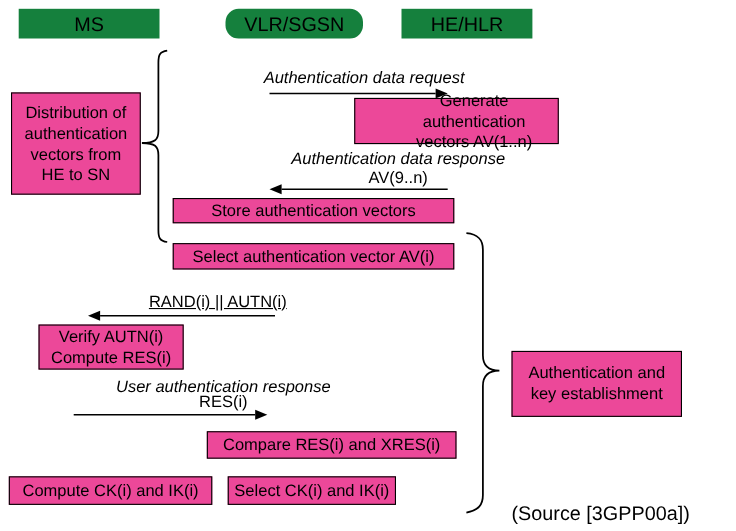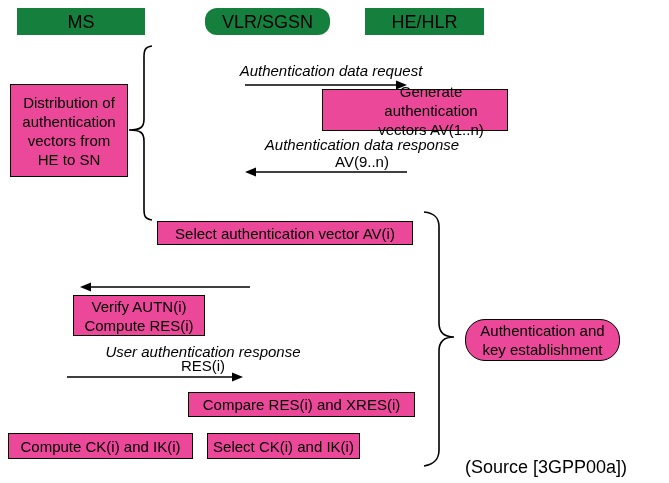--- a/index.html
+++ b/index.html
@@ -118,51 +118,55 @@
 authentication
 vectors from
 HE to SN</span>
   </div>
 
   <div class="pbox" style="left:322px; top:89px; width:186px; height:42px;padding-left:32px;">
     <span>Generate authentication
 vectors AV(1..n)</span>
   </div>
 
+  <div class="pbox" style="left:157px; top:180px; width:256px; height:23px;">
+    <span>Store authentication vectors</span>
+  </div>
 
   <div class="pbox" style="left:157px; top:221px; width:256px; height:24px;">
     <span>Select authentication vector AV(i)</span>
   </div>
 
-  <div class="pbox" style="left:35px; top:295px; width:132px; height:41px;margin-left:38px;">
+  <div class="pbox" style="left:35px; top:295px; width:132px; height:41px;">
     <span>Verify AUTN(i)
 Compute RES(i)</span>
   </div>
 
   <div class="pbox" style="left:188px; top:392px; width:227px; height:25px;">
     <span>Compare RES(i) and XRES(i)</span>
   </div>
 
   <div class="pbox" style="left:8px; top:433px; width:185px; height:26px;">
     <span>Compute CK(i) and IK(i)</span>
   </div>
 
   <div class="pbox" style="left:207px; top:433px; width:153px; height:26px;">
     <span>Select CK(i) and IK(i)</span>
   </div>
 
-  <div class="pbox" style="left:465px; top:319px; width:155px; height:42px;border-radius:20px;">
+  <div class="pbox" style="left:465px; top:319px; width:155px; height:60px;">
     <span>Authentication and
 key establishment</span>
   </div>
 
   <div class="msg-label msg-name" style="left:221px; top:63px;">Authentication data request</div>
 
   <div class="msg-label msg-name" style="left:252px; top:137px;">Authentication data response</div>
   <div class="msg-label msg-param" style="left:252px; top:154px;">AV(9..n)</div>
 
+  <div class="msg-label msg-param underlined" style="left:88px; top:267px;">RAND(i) || AUTN(i)</div>
 
   <div class="msg-label msg-name" style="left:93px; top:344px;">User authentication response</div>
   <div class="msg-label msg-param" style="left:93px; top:358px;">RES(i)</div>
 
   <div class="source-note">(Source [3GPP00a])</div>
 
 </div>
 
 </body></html>

